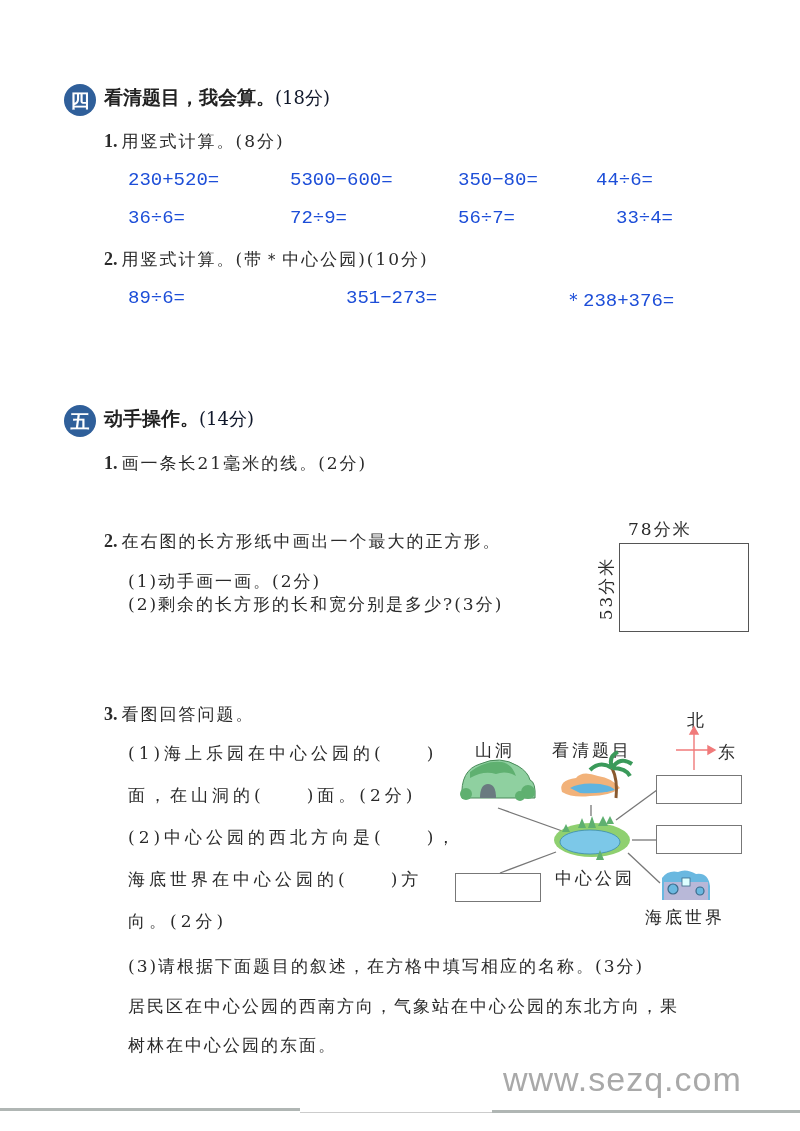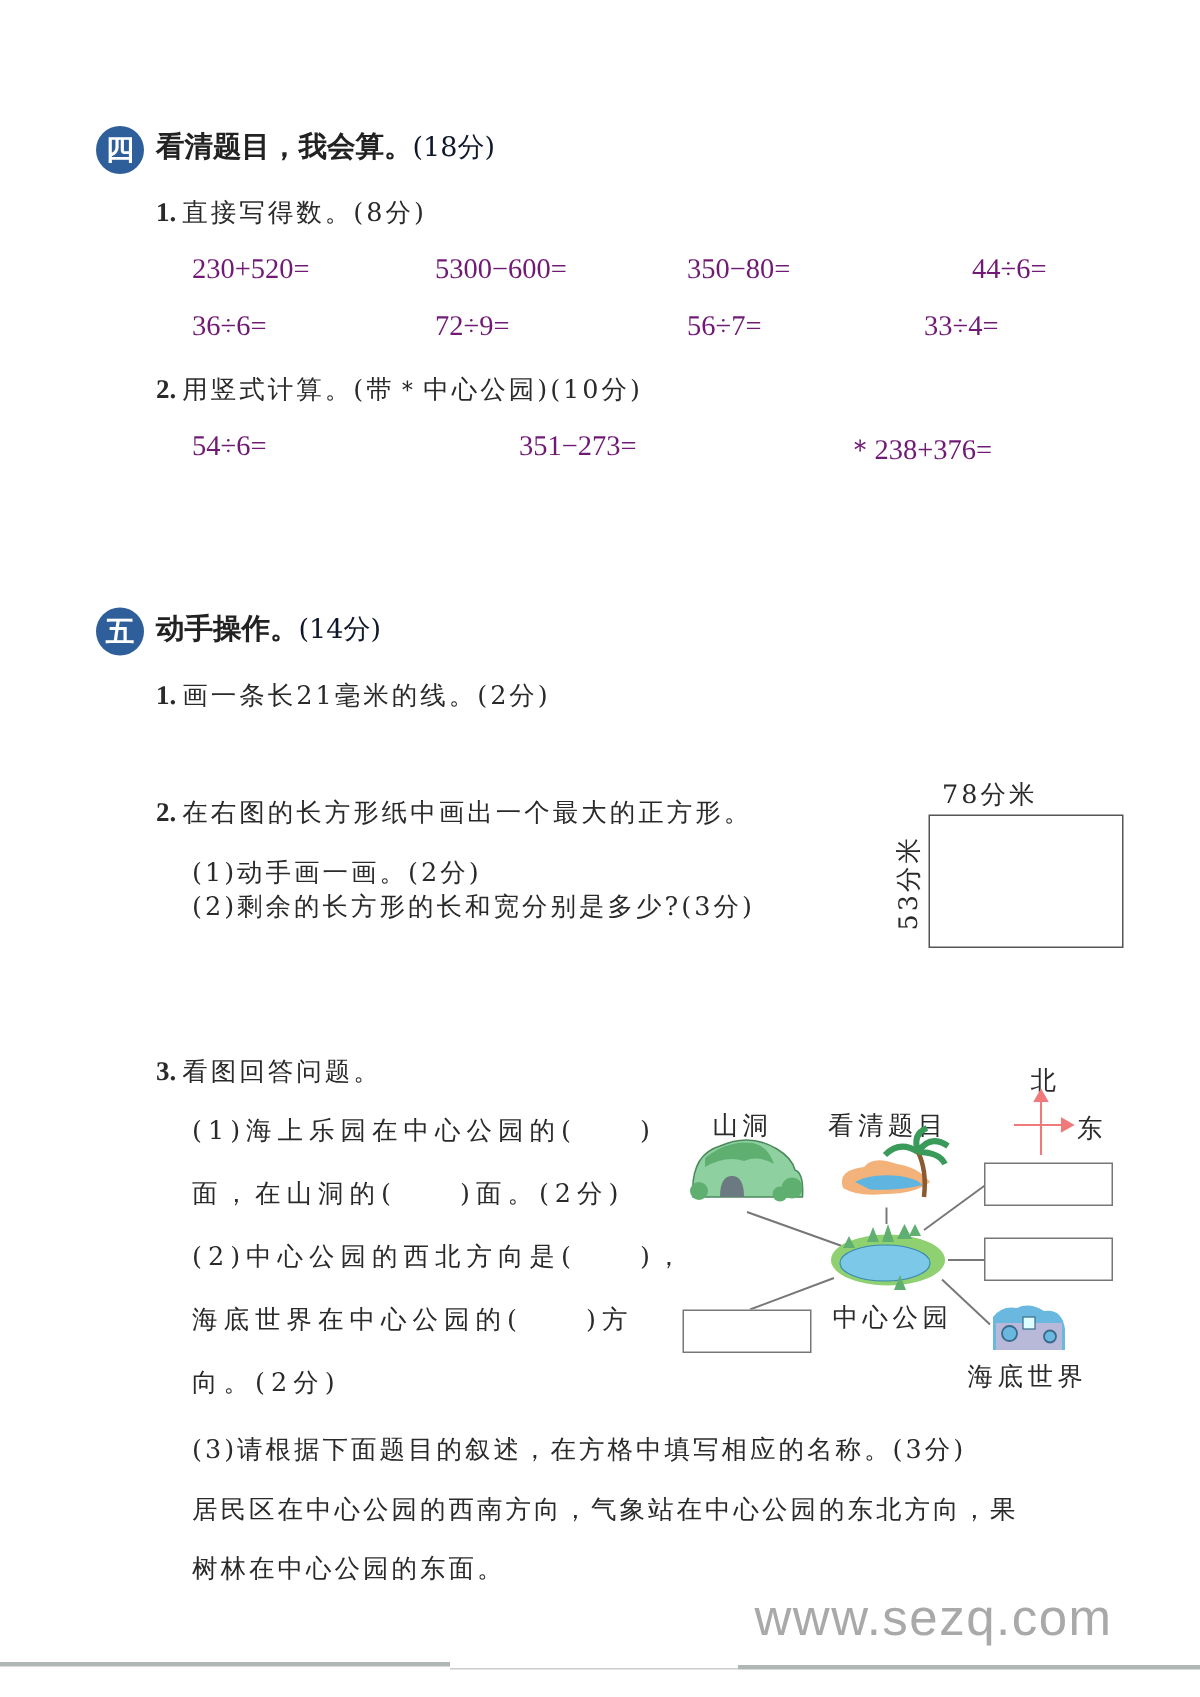--- a/index.html
+++ b/index.html
@@ -10,57 +10,57 @@
   .sec-badge {
     position: absolute; width: 32px; height: 32px; border-radius: 50%;
     background: #2f5f9a; color: #fff; font-family: "DejaVu Sans", sans-serif;
     font-weight: bold; font-size: 19px; line-height: 32px; text-align: center;
   }
   .sec-title { font-family: "DejaVu Sans", sans-serif; font-weight: bold; font-size: 19px; color: #222; }
   .sec-score { font-family: "DejaVu Serif", serif; font-weight: normal; font-size: 18px; color: #0f172a; }
 
   .q { font-size: 17px; letter-spacing: 2px; color: #2a2a2a; }
   .qnum { font-weight: bold; font-family: "Liberation Serif", serif; font-size: 18px; letter-spacing: 0; margin-right: 4px; }
-  .expr { font-family: Liberation Serif, serif; font-size: 19px; color: #701a75; }
+  .expr { font-family: Liberation Mono, monospace; font-size: 19px; color: #1d4ed8; }
 
   .rect-box { position: absolute; border: 1.5px solid #555; background: #fff; }
   .answer-box { position: absolute; border: 1.5px solid #777; background: #fff; }
 
   .map-label { font-size: 17px; letter-spacing: 3px; color: #2a2a2a; }
 
   .watermark { font-family: "Liberation Sans", sans-serif; font-size: 34px; color: #a9a9a9; letter-spacing: 1px; }
   .bottom-line { position: absolute; height: 3px; background: #b0b6b4; }
 </style>
 </head>
 <body>
 
 <div class="sec-badge" style="left:64px; top:84px;">四</div>
 <div class="abs" style="left:104px; top:85px;">
   <span class="sec-title">看清题目，我会算。</span><span class="sec-score">(18分)</span>
 </div>
 
 <div class="abs q" style="left:104px; top:130px;">
-  <span class="qnum">1.</span><span>直接写得数。(8分)</span>
+  <span class="qnum">1.</span><span>用竖式计算。(8分)</span>
 </div>
 
 <div class="abs expr" style="left:128px; top:169px;">230+520=</div>
 <div class="abs expr" style="left:290px; top:169px;">5300−600=</div>
 <div class="abs expr" style="left:458px; top:169px;">350−80=</div>
-<div class="abs expr" style="left:648px; top:169px;">44÷6=</div>
+<div class="abs expr" style="left:596px; top:169px;">44÷6=</div>
 
 <div class="abs expr" style="left:128px; top:207px;">36÷6=</div>
 <div class="abs expr" style="left:290px; top:207px;">72÷9=</div>
 <div class="abs expr" style="left:458px; top:207px;">56÷7=</div>
 <div class="abs expr" style="left:616px; top:207px;">33÷4=</div>
 
 <div class="abs q" style="left:104px; top:248px;">
   <span class="qnum">2.</span><span>用竖式计算。(带＊中心公园)(10分)</span>
 </div>
 
-<div class="abs expr" style="left:128px; top:287px;">54÷6=</div>
+<div class="abs expr" style="left:128px; top:287px;">89÷6=</div>
 <div class="abs expr" style="left:346px; top:287px;">351−273=</div>
 <div class="abs expr" style="left:564px; top:287px;">＊238+376=</div>
 
 <div class="sec-badge" style="left:64px; top:405px;">五</div>
 <div class="abs" style="left:104px; top:406px;">
   <span class="sec-title">动手操作。</span><span class="sec-score">(14分)</span>
 </div>
 
 <div class="abs q" style="left:104px; top:452px;">
   <span class="qnum">1.</span><span>画一条长21毫米的线。(2分)</span>

